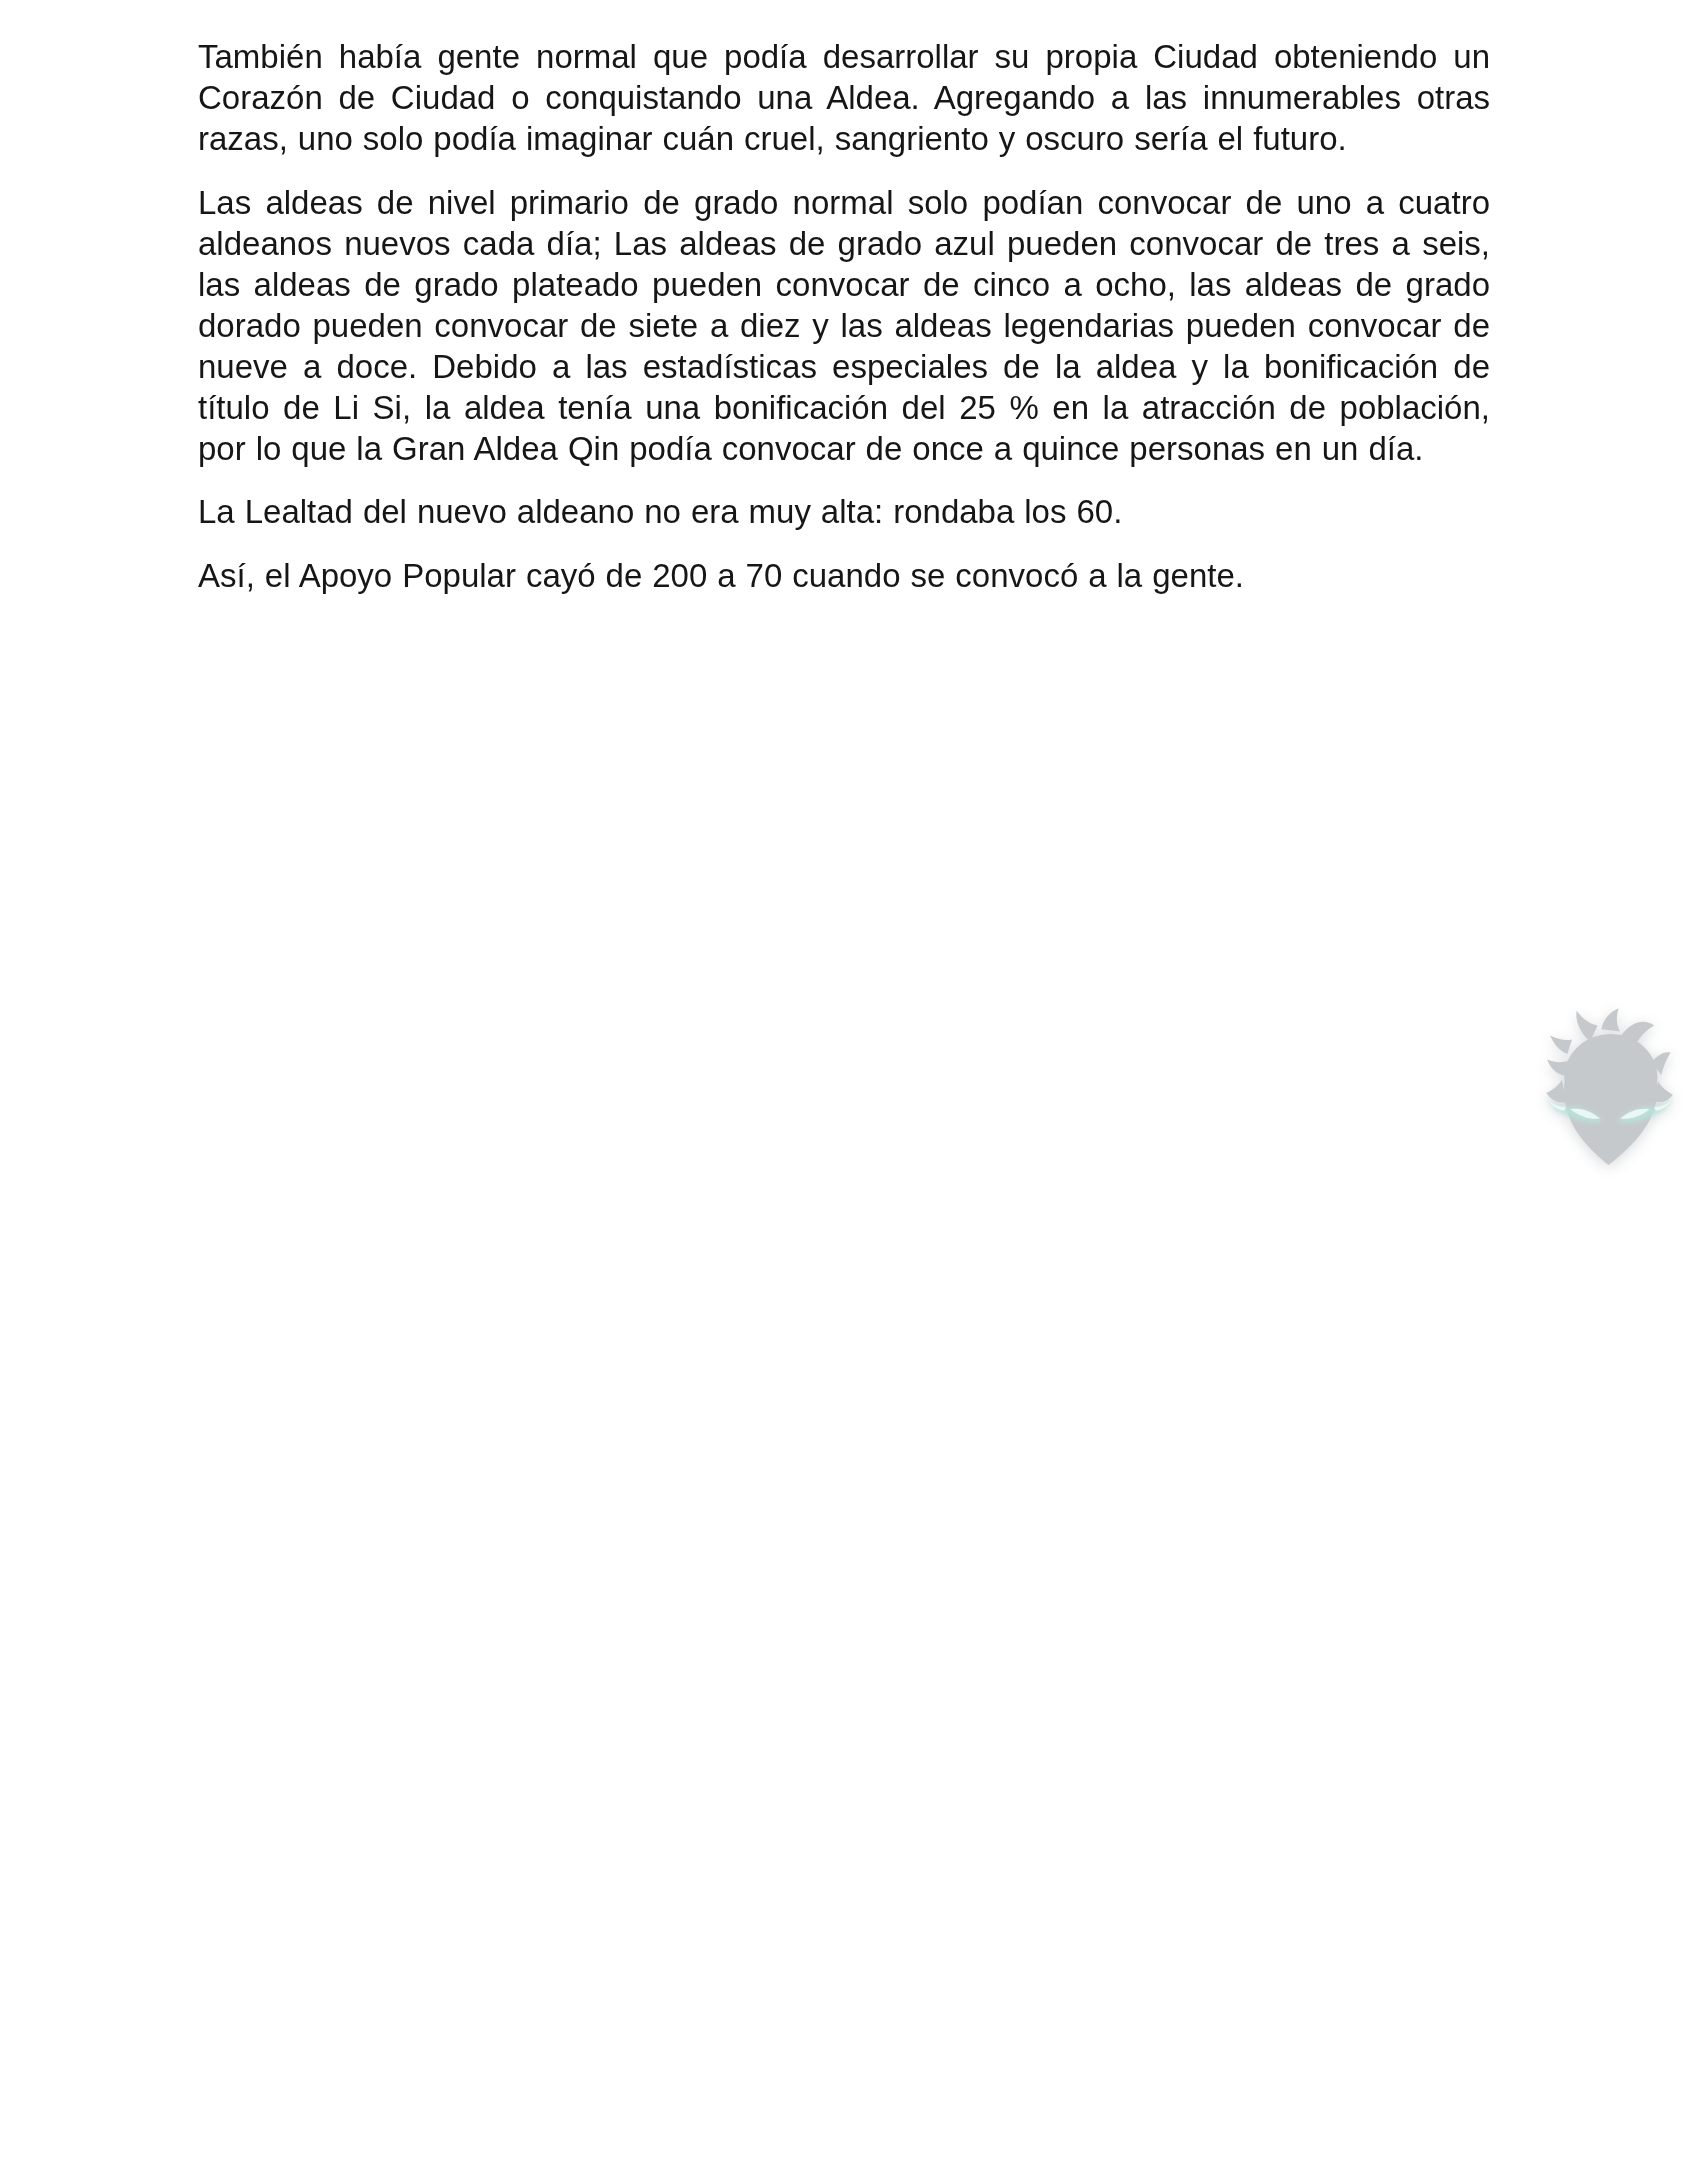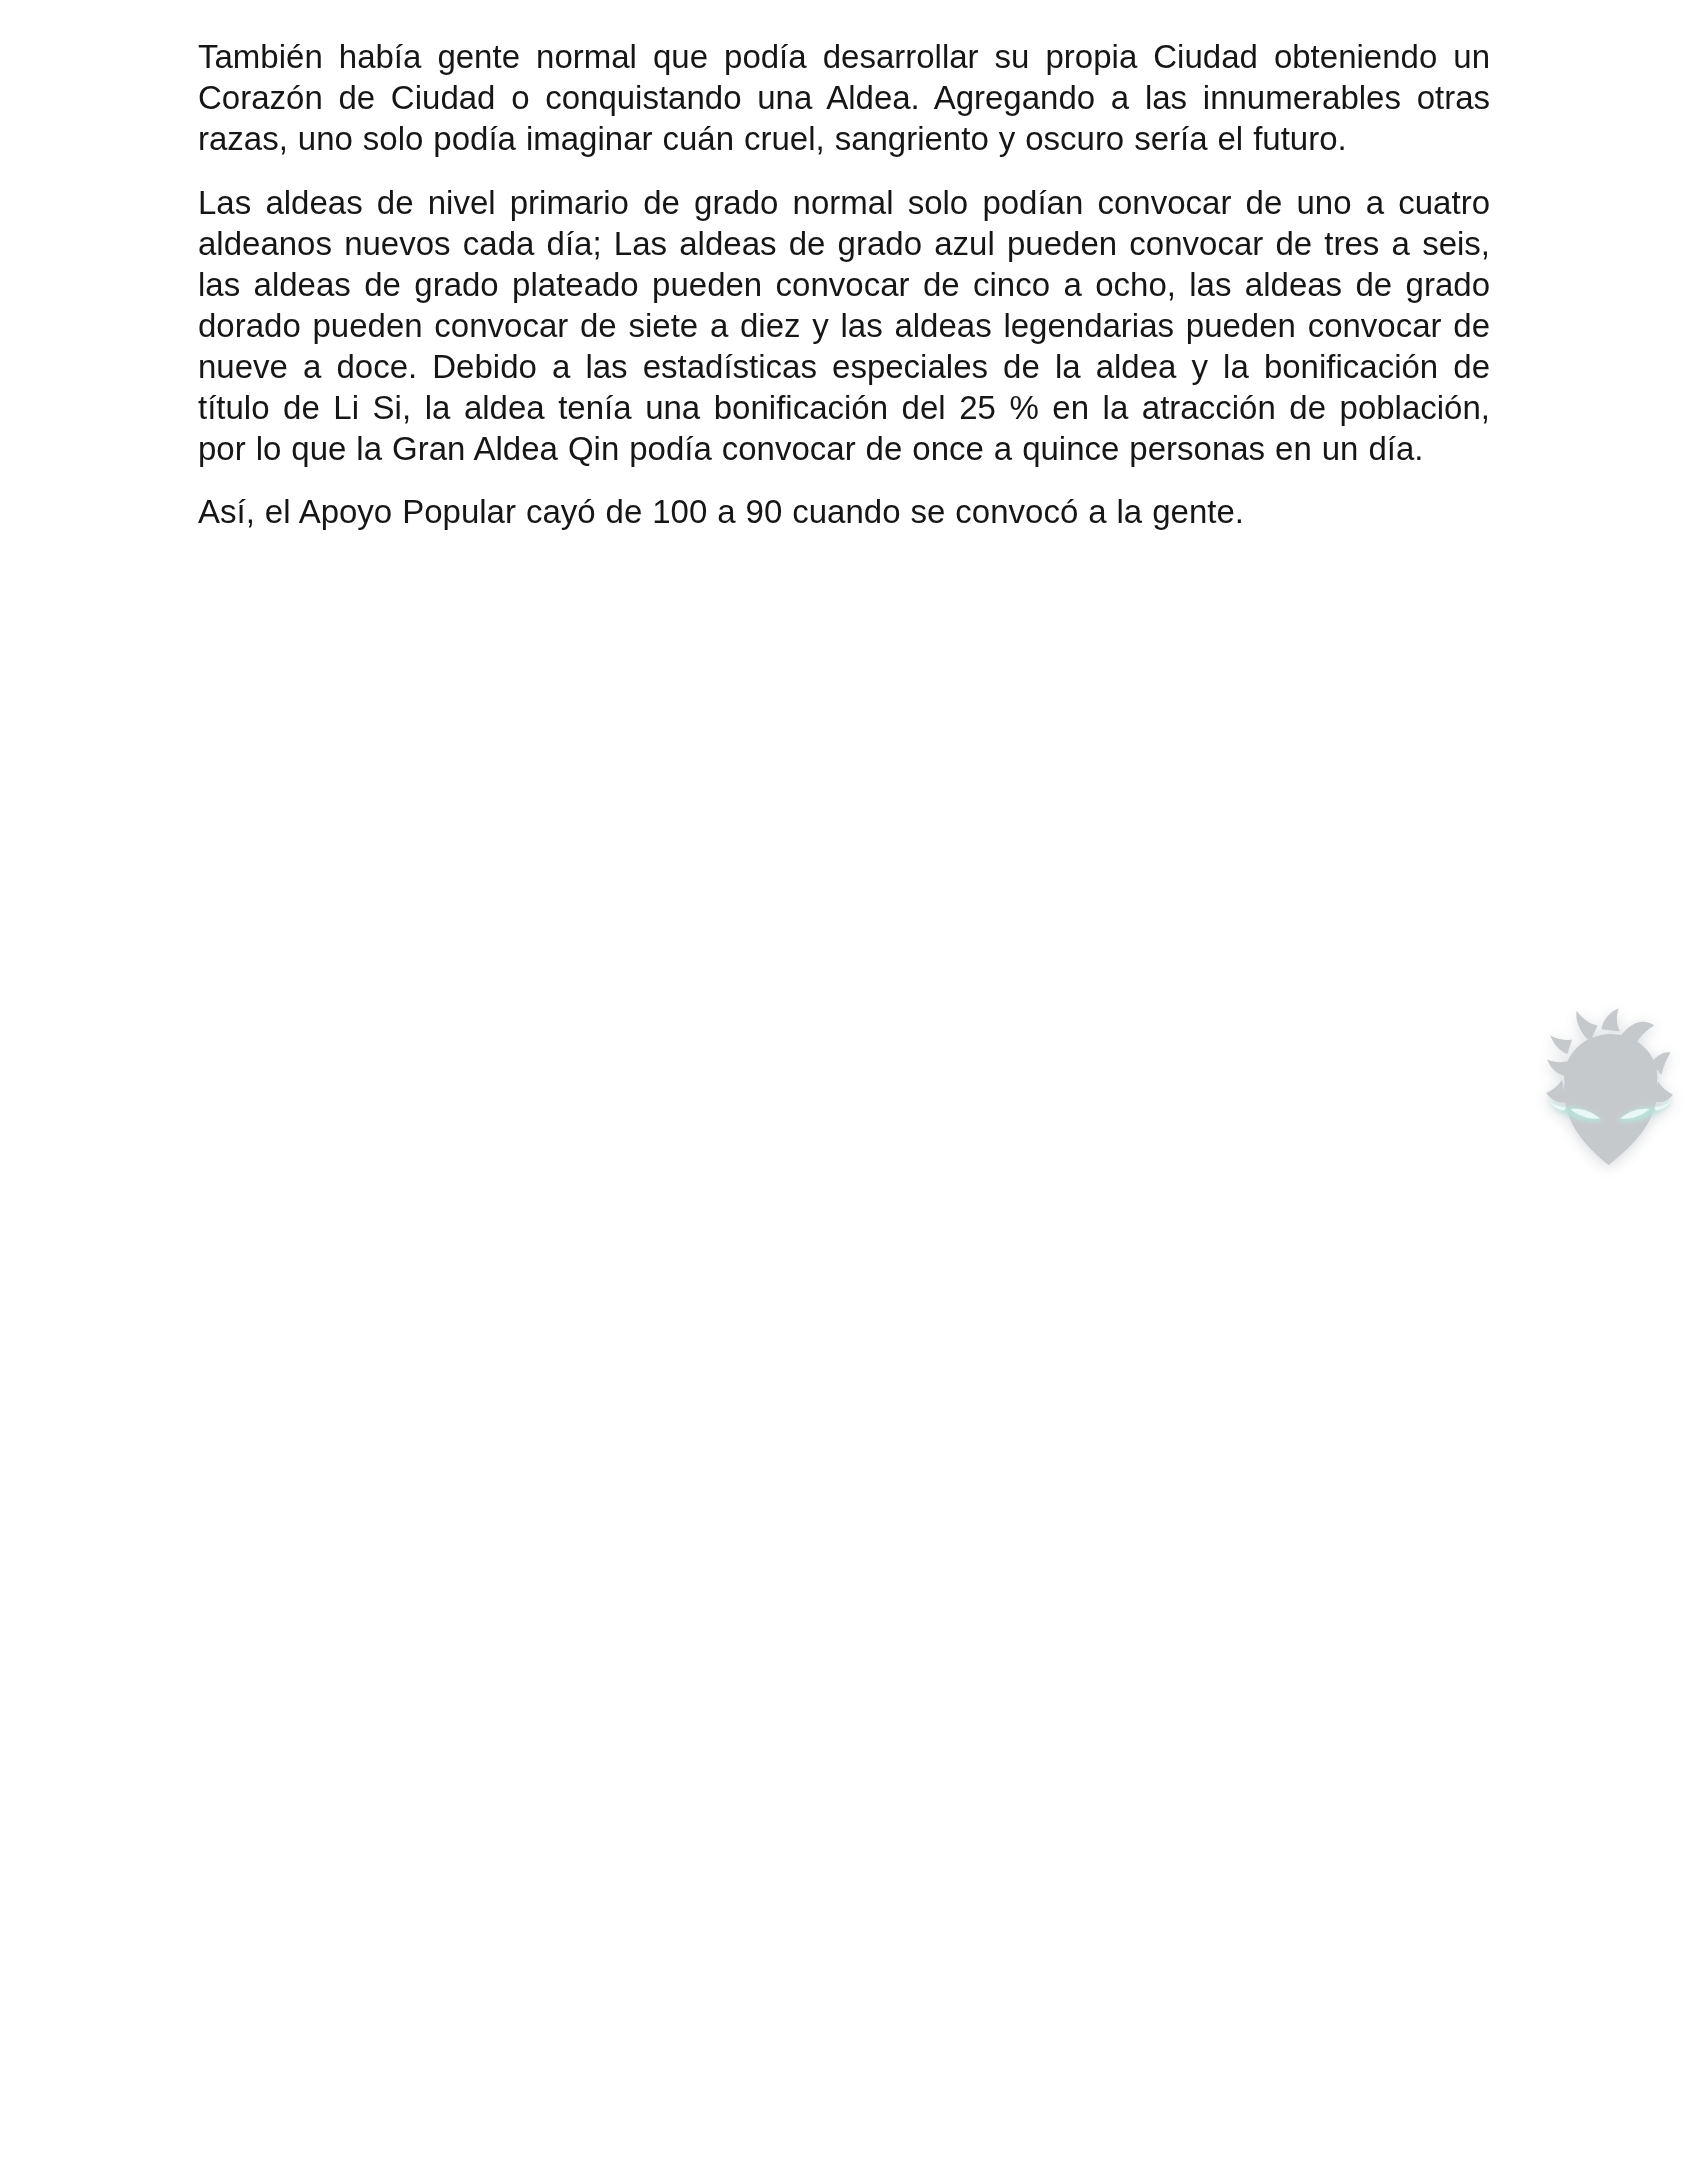--- a/index.html
+++ b/index.html
@@ -46,21 +46,22 @@
   }
 </style>
 </head>
 <body>
 
 <div class="page">
 
   <div class="text-content">
     <p>También había gente normal que podía desarrollar su propia Ciudad obteniendo un Corazón de Ciudad o conquistando una Aldea. Agregando a las innumerables otras razas, uno solo podía imaginar cuán cruel, sangriento y oscuro sería el futuro.</p>
     <p>Las aldeas de nivel primario de grado normal solo podían convocar de uno a cuatro aldeanos nuevos cada día; Las aldeas de grado azul pueden convocar de tres a seis, las aldeas de grado plateado pueden convocar de cinco a ocho, las aldeas de grado dorado pueden convocar de siete a diez y las aldeas legendarias pueden convocar de nueve a doce. Debido a las estadísticas especiales de la aldea y la bonificación de título de Li Si, la aldea tenía una bonificación del 25 % en la atracción de población, por lo que la Gran Aldea Qin podía convocar de once a quince personas en un día.</p>
-    <p>Así, el Apoyo Popular cayó de 100 a 90 cuando se convocó a la gente.</p>
+    <p>La Lealtad del nuevo aldeano no era muy alta: rondaba los 60.</p>
+    <p>Así, el Apoyo Popular cayó de 200 a 70 cuando se convocó a la gente.</p>
   </div>
 
   <div class="watermark">
     <svg viewBox="0 0 166 210" xmlns="http://www.w3.org/2000/svg">
       <defs>
         <filter id="eyeGlow" x="-40%" y="-40%" width="180%" height="180%">
           <feGaussianBlur stdDeviation="2.4"></feGaussianBlur>
         </filter>
         <filter id="softEdge" x="-10%" y="-10%" width="120%" height="120%">
           <feGaussianBlur stdDeviation="0.8"></feGaussianBlur>

